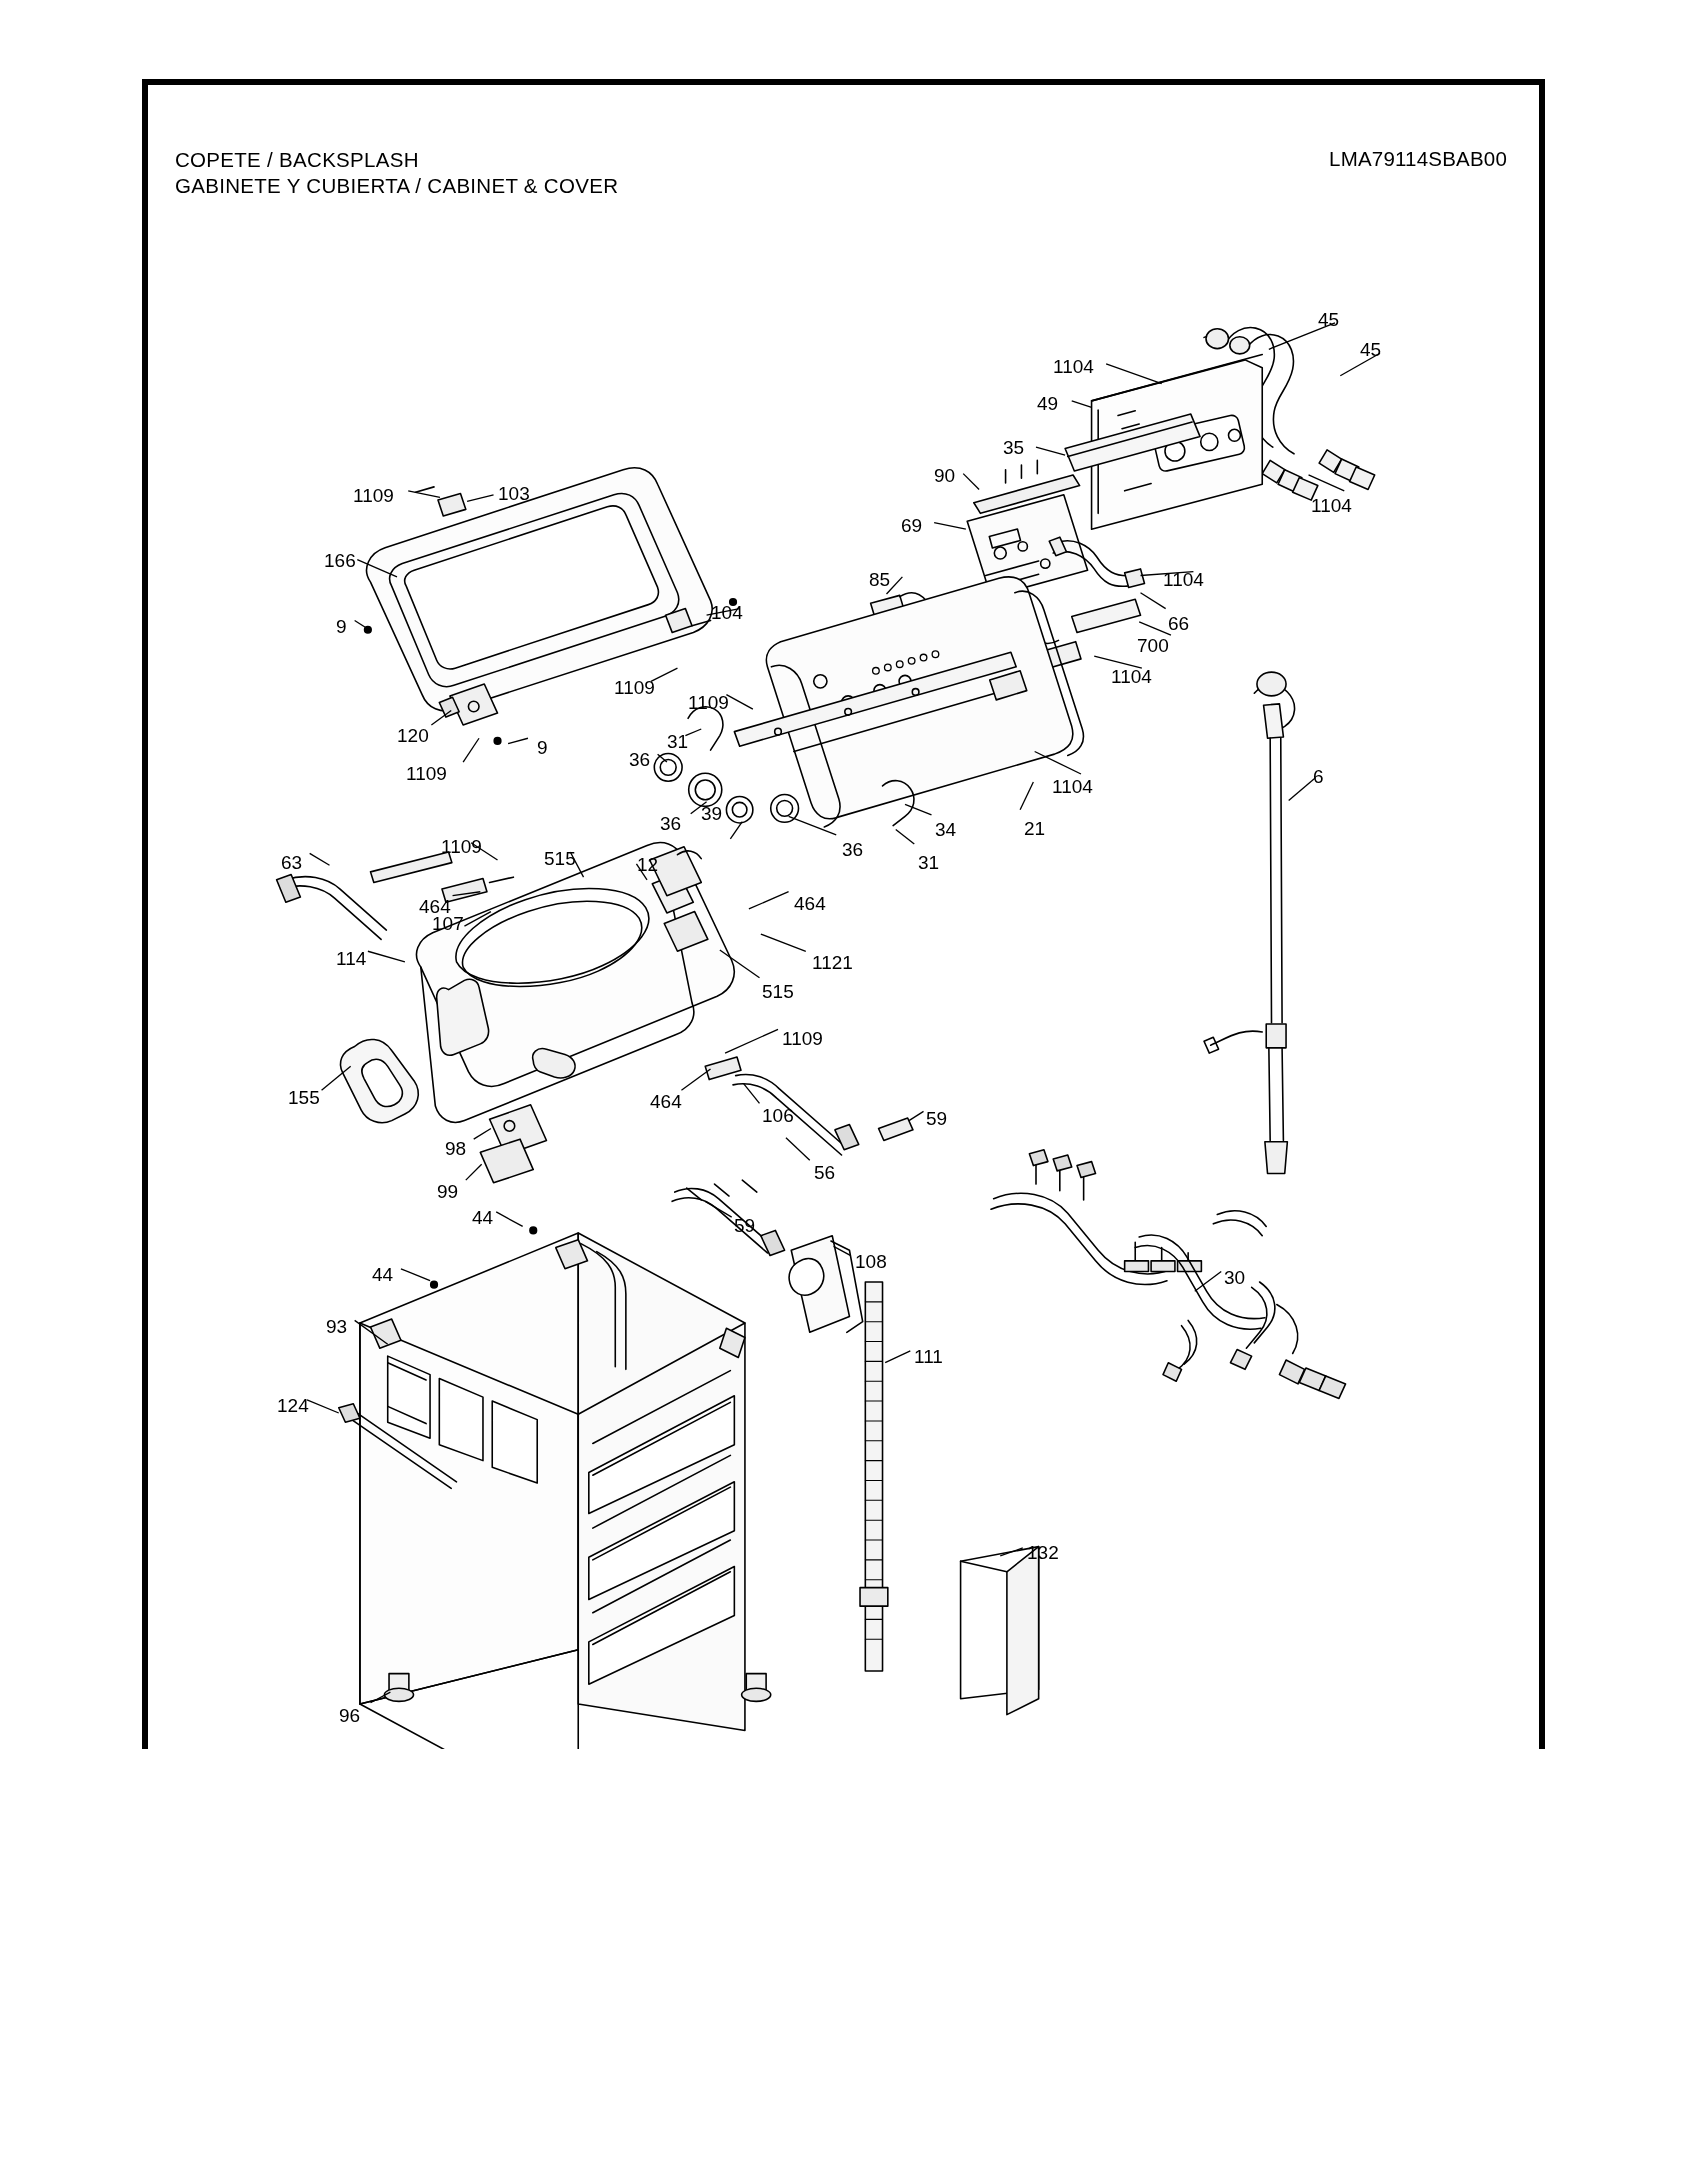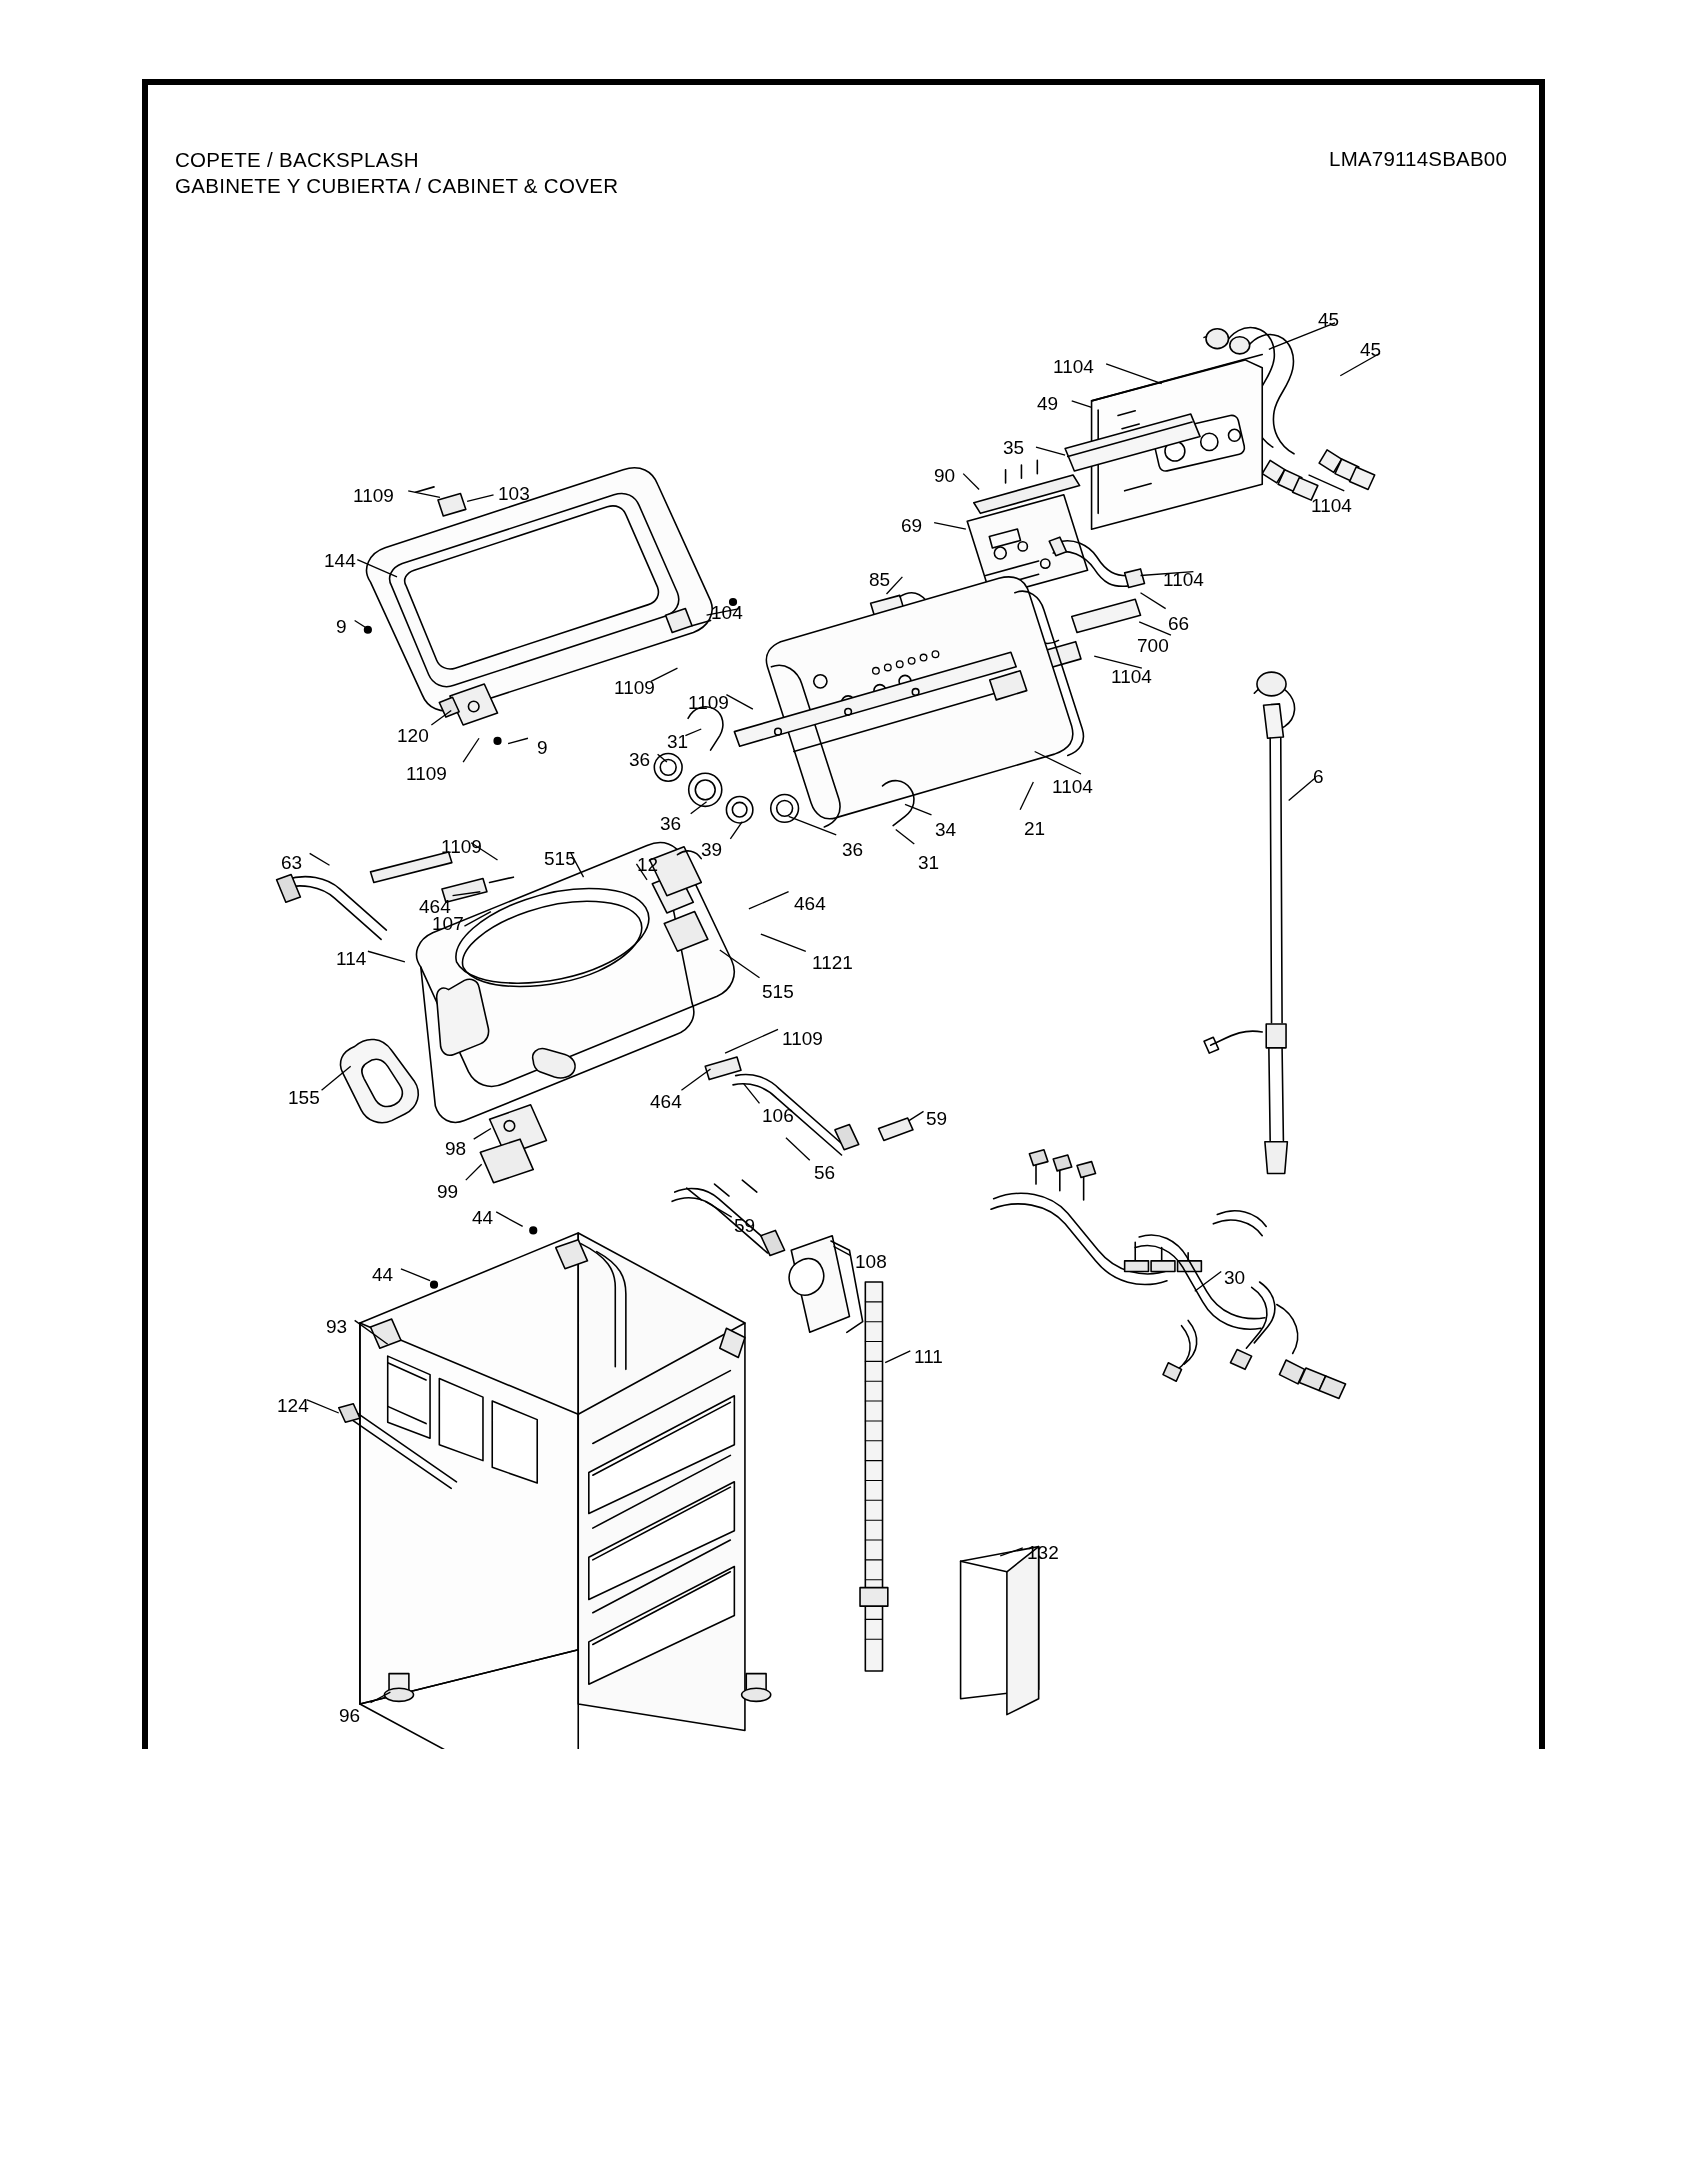--- a/index.html
+++ b/index.html
@@ -405,37 +405,37 @@
     <span class="callout" style="left:1318px;top:310px">45</span>
     <span class="callout" style="left:1360px;top:340px">45</span>
     <span class="callout" style="left:1053px;top:357px">1104</span>
     <span class="callout" style="left:1037px;top:394px">49</span>
     <span class="callout" style="left:1003px;top:438px">35</span>
     <span class="callout" style="left:1311px;top:496px">1104</span>
     <span class="callout" style="left:934px;top:466px">90</span>
     <span class="callout" style="left:901px;top:516px">69</span>
     <span class="callout" style="left:353px;top:486px">1109</span>
     <span class="callout" style="left:498px;top:484px">103</span>
-    <span class="callout" style="left:324px;top:551px">144</span>
+    <span class="callout" style="left:324px;top:551px">166</span>
     <span class="callout" style="left:869px;top:570px">85</span>
     <span class="callout" style="left:1163px;top:570px">1104</span>
     <span class="callout" style="left:1168px;top:614px">66</span>
     <span class="callout" style="left:1137px;top:636px">700</span>
     <span class="callout" style="left:336px;top:617px">9</span>
     <span class="callout" style="left:711px;top:603px">104</span>
     <span class="callout" style="left:1111px;top:667px">1104</span>
     <span class="callout" style="left:614px;top:678px">1109</span>
     <span class="callout" style="left:688px;top:693px">1109</span>
     <span class="callout" style="left:397px;top:726px">120</span>
     <span class="callout" style="left:537px;top:738px">9</span>
     <span class="callout" style="left:406px;top:764px">1109</span>
     <span class="callout" style="left:667px;top:732px">31</span>
     <span class="callout" style="left:629px;top:750px">36</span>
     <span class="callout" style="left:660px;top:814px">36</span>
-    <span class="callout" style="left:701px;top:840px">39</span>
+    <span class="callout" style="left:701px;top:804px">39</span>
     <span class="callout" style="left:842px;top:840px">36</span>
     <span class="callout" style="left:918px;top:853px">31</span>
     <span class="callout" style="left:935px;top:820px">34</span>
     <span class="callout" style="left:1052px;top:777px">1104</span>
     <span class="callout" style="left:1024px;top:819px">21</span>
     <span class="callout" style="left:1313px;top:767px">6</span>
     <span class="callout" style="left:281px;top:853px">63</span>
     <span class="callout" style="left:441px;top:837px">1109</span>
     <span class="callout" style="left:544px;top:849px">515</span>
     <span class="callout" style="left:637px;top:855px">12</span>

